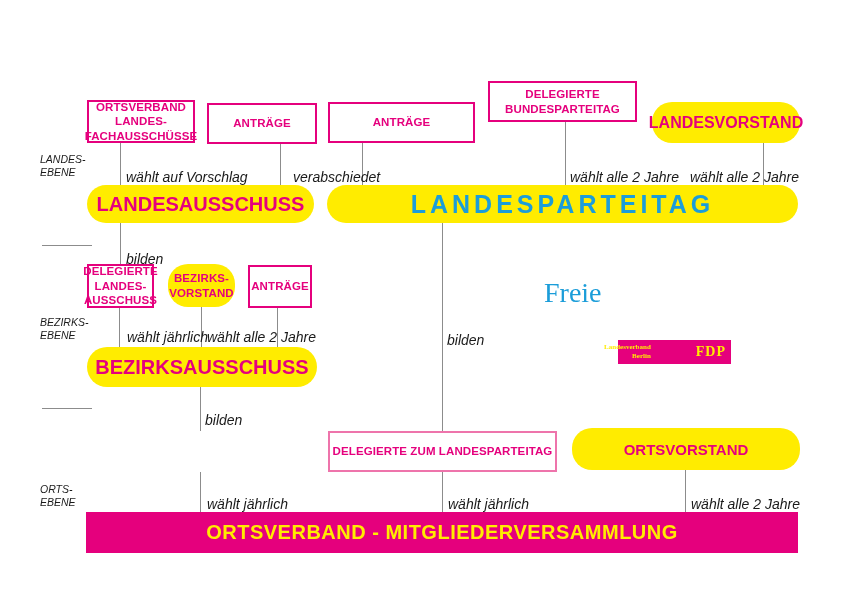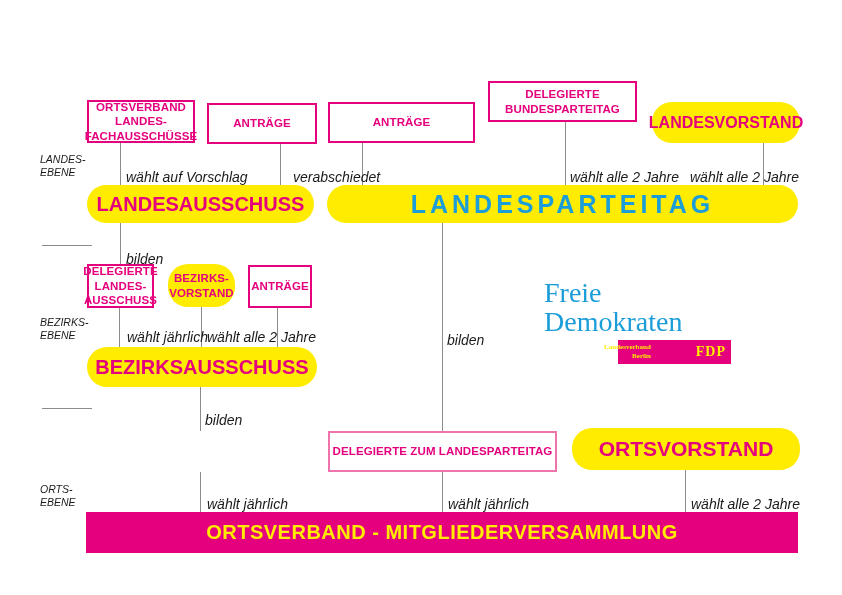--- a/index.html
+++ b/index.html
@@ -124,30 +124,29 @@
 
   <div class="box box-yellow" style="left:87px;top:347px;width:230px;height:40px;font-size:20px;">
     <span>BEZIRKSAUSSCHUSS</span>
   </div>
 
 
   <div class="box box-white light small" style="left:328px;top:431px;width:229px;height:41px;">
     <span>DELEGIERTE ZUM LANDESPARTEITAG</span>
   </div>
 
-  <div class="box box-yellow" style="left:572px;top:428px;width:228px;height:42px;font-size:21px;">
+  <div class="box box-yellow" style="left:572px;top:428px;width:228px;height:42px;font-size:15px;">
     <span>ORTSVORSTAND</span>
   </div>
 
   <div class="box bar-magenta" style="left:86px;top:512px;width:712px;height:41px;font-size:20px;letter-spacing:0.5px;">
     <span>ORTSVERBAND - MITGLIEDERVERSAMMLUNG</span>
   </div>
 
   <div class="logo-text" style="left:544px;top:279px;font-size:28px;">Freie</div>
-  <div class="logo-text" style="left:544px;top:308px;font-size:28px;">Demokraten</div>
   <div class="logo-band" style="left:618px;top:340px;width:113px;height:24px;gap:28px;">
     <div class="logo-band-small">
       <span style="display:block;">Landesverband</span>
       <span style="display:block;">Berlin</span>
     </div>
     <div class="logo-fdp">FDP</div>
   </div>
 
 </div>
 

